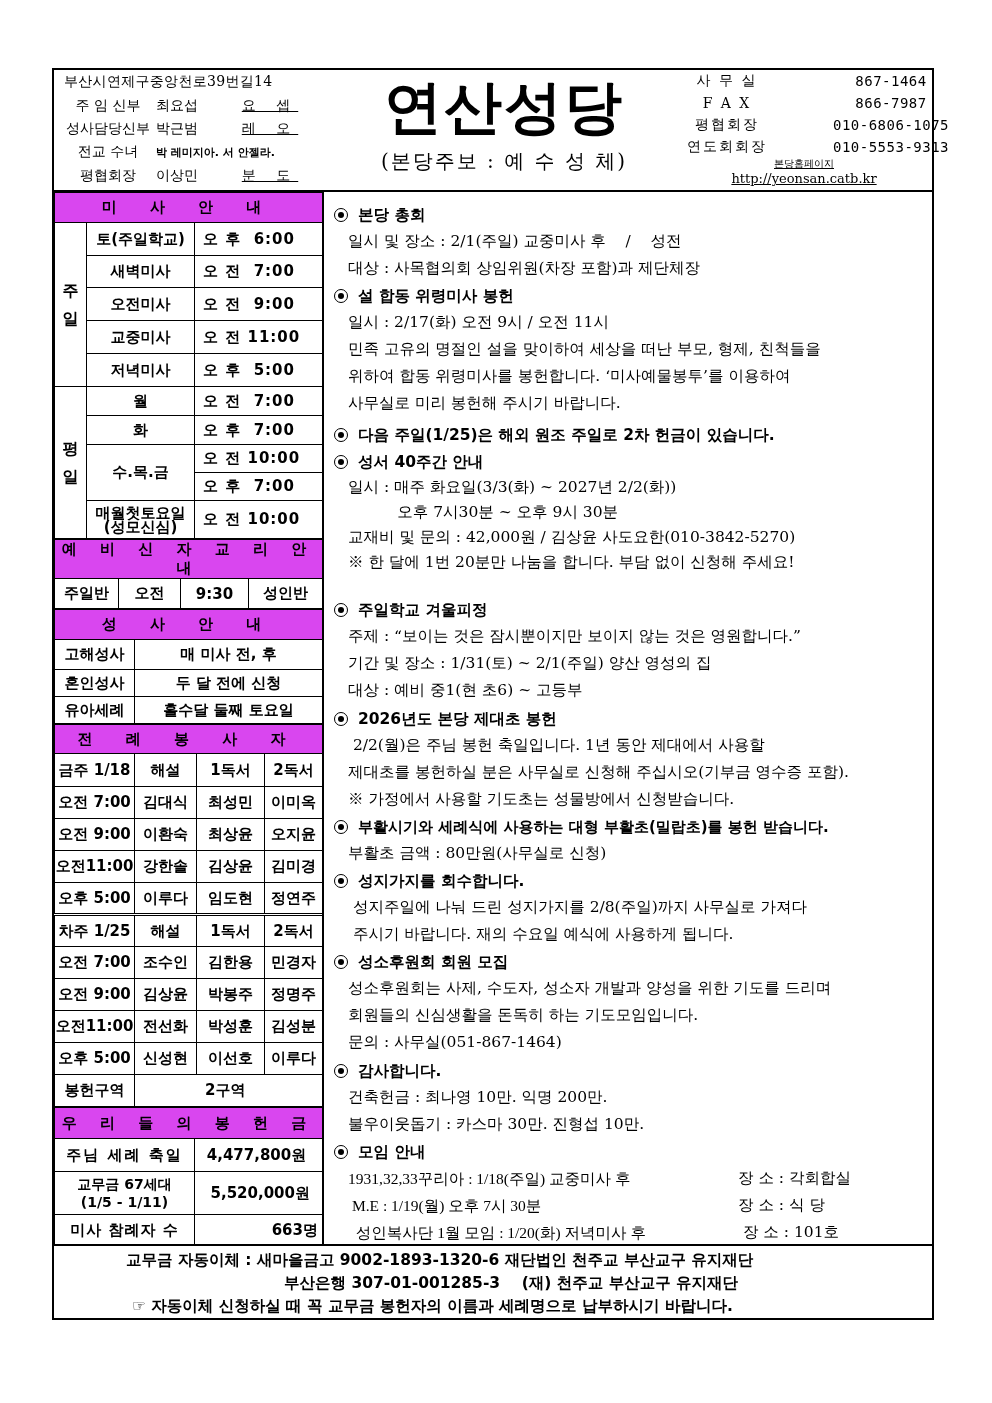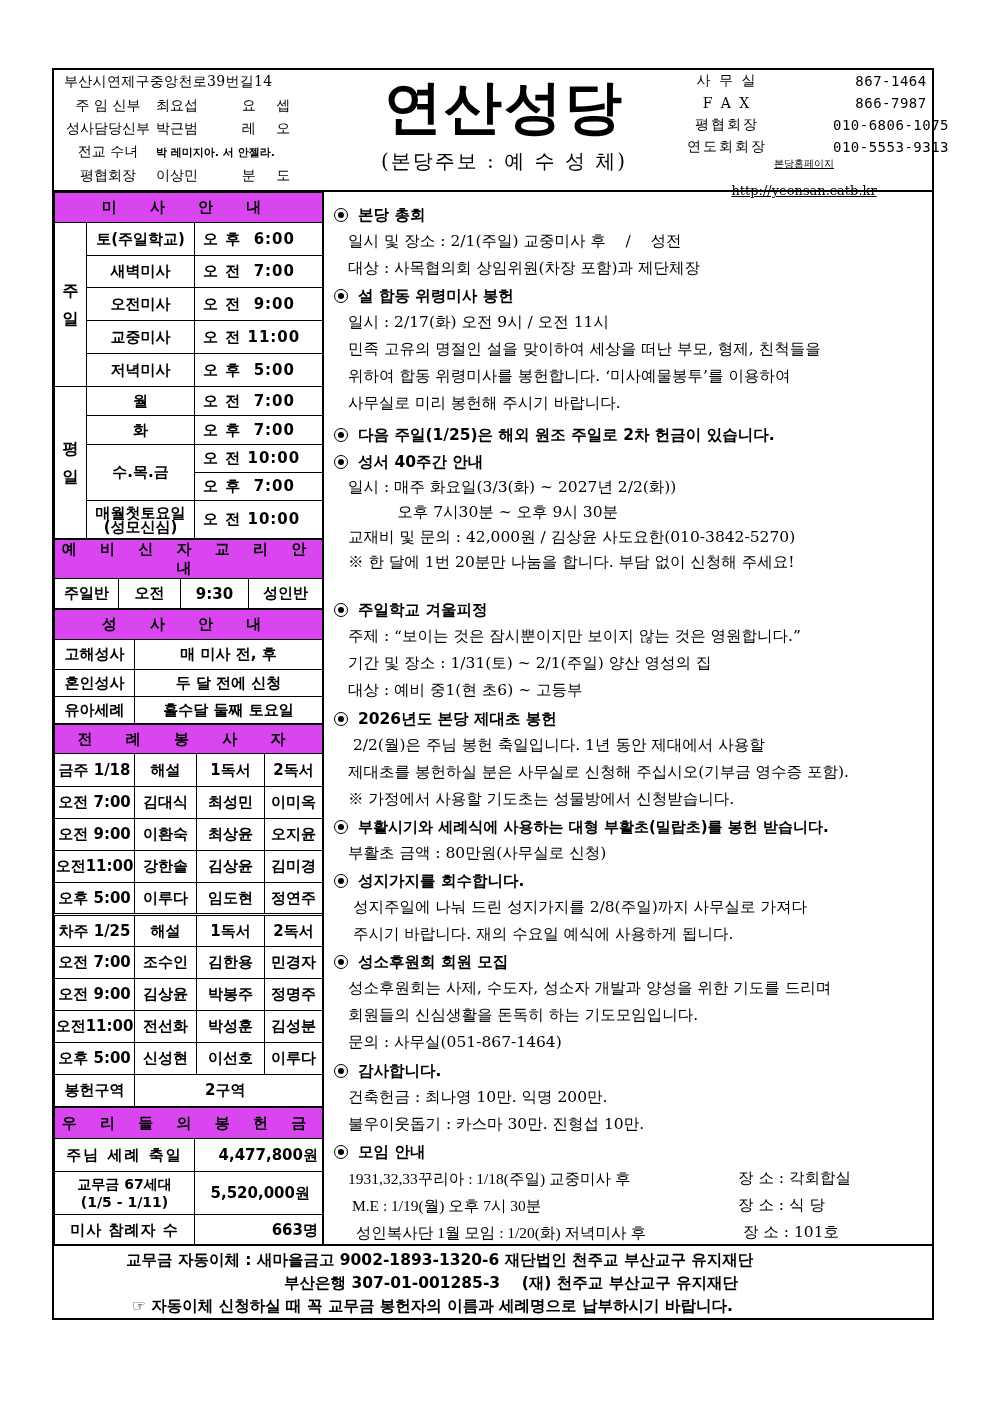--- a/index.html
+++ b/index.html
@@ -6,33 +6,33 @@
   body { width: 992px; height: 1403px; background: #ffffff; font-family: "DejaVu Serif", serif; color: #000; position: relative; overflow: hidden; }
   .page { position: absolute; left: 52px; top: 68px; width: 882px; height: 1252px; border: 2px solid #000; }
 
   
   .header { position: absolute; left: 0; top: 0; width: 878px; height: 122px; border-bottom: 2px solid #000; }
   .hdr-left { position: absolute; left: 0; top: 0; width: 270px; height: 120px; font-family: "DejaVu Serif", serif; font-size: 14px; }
   .hdr-left .addr { position: absolute; left: 10px; top: 3px; font-size: 14px; letter-spacing: 0.3px; }
   .hdr-row { position: absolute; left: 6px; height: 22px; display: flex; align-items: center; font-size: 14px; }
   .hdr-row .role { width: 96px; text-align: center; }
   .hdr-row .name { width: 74px; }
-  .hdr-row .bapt { width: 80px; text-align: center; letter-spacing: 8px; }
+  .hdr-row .bapt { width: 80px; text-align: center; letter-spacing: 8px; text-decoration: underline; }
   .hdr-row .nuns { font-size: 11px; font-weight: bold; font-family: "DejaVu Sans", sans-serif; }
 
   .hdr-center { position: absolute; left: 285px; top: 0; width: 330px; height: 120px; text-align: center; }
   .hdr-center .title { font-family: "DejaVu Sans", sans-serif; font-weight: bold; font-size: 58px; letter-spacing: 2px; line-height: 70px; margin-top: 2px; }
   .hdr-center .subtitle { font-family: "DejaVu Serif", serif; font-size: 20px; letter-spacing: 2px; margin-top: 6px; }
 
   .hdr-right { position: absolute; left: 622px; top: 0; width: 256px; height: 120px; font-family: "DejaVu Serif", serif; font-size: 14px; }
   .hdr-right .crow { position: absolute; left: 0; height: 22px; display: flex; align-items: center; gap: 38px; }
   .hdr-right .clabel { width: 102px; text-align: center; letter-spacing: 2px; }
   .hdr-right .cval { width: 150px; text-align: center; letter-spacing: 0.5px; font-family: "DejaVu Sans Mono", monospace; font-size: 14px; }
   .hdr-right .homepage { position: absolute; left: 0; top: 88px; width: 256px; text-align: center; font-size: 10px; text-decoration: underline; line-height: 12px; }
-  .hdr-right .url { position: absolute; left: 0; top: 101px; width: 256px; text-align: center; font-size: 13px; text-decoration: underline; margin-top: 12px; }
+  .hdr-right .url { position: absolute; left: 0; top: 101px; width: 256px; text-align: center; font-size: 13px; text-decoration: underline; }
 
   
   .left-col { position: absolute; left: 0; top: 122px; width: 270px; height: 1052px; border-right: 2px solid #000; font-family: "DejaVu Sans", sans-serif; font-weight: bold; }
   table.grid { border-collapse: collapse; width: 268px; table-layout: fixed; }
   table.grid td { border: 1px solid #000; text-align: center; vertical-align: middle; font-size: 15px; padding: 0; }
   .sec-head { background: #d946ef; letter-spacing: 14px; font-size: 16px; height: 30px; }
   .sec-head.tight { letter-spacing: 9px; }
   .small2 { font-size: 12px; line-height: 14px; }
   .time { letter-spacing: 1px; text-align: left !important; padding-left: 8px !important; }
 
@@ -290,21 +290,21 @@
       <colgroup>
           <col style="width:140px">
           <col style="width:128px">
         </colgroup>
       <tbody>
           <tr>
             <td colspan="2" class="sec-head tight" style="height:31px">우 리 들 의 봉 헌 금</td>
           </tr>
       <tr style="height:33px">
         <td style="letter-spacing:2px">주님 세례 축일</td>
-        <td style="text-align:right; padding-right:4px">4,477,800원</td>
+        <td style="text-align:center; padding-right:4px">4,477,800원</td>
       </tr>
       <tr style="height:43px">
         <td class="small2" style="white-space:pre-line; font-size:14px; line-height:18px">교무금 67세대
 (1/5 - 1/11)</td>
         <td style="text-align:right; padding-right:12px">5,520,000원</td>
       </tr>
       <tr style="height:31px">
         <td style="letter-spacing:1px">미사 참례자 수</td>
         <td style="text-align:right; padding-right:4px">663명</td>
       </tr>

